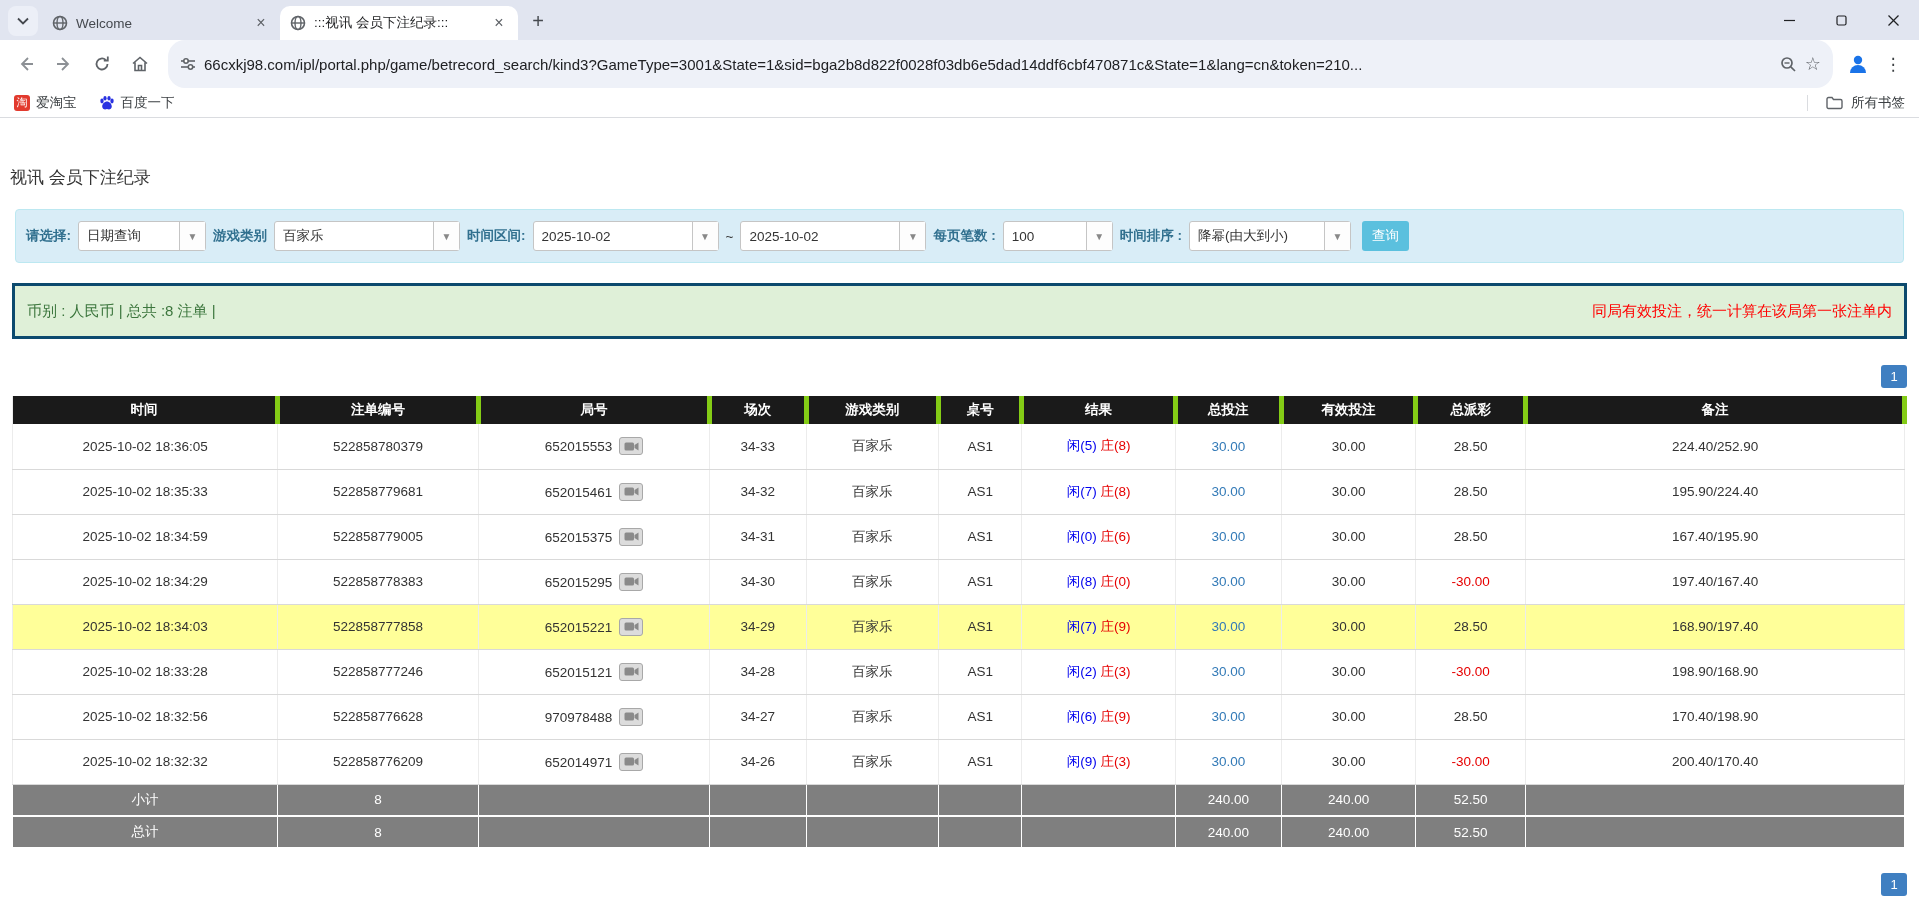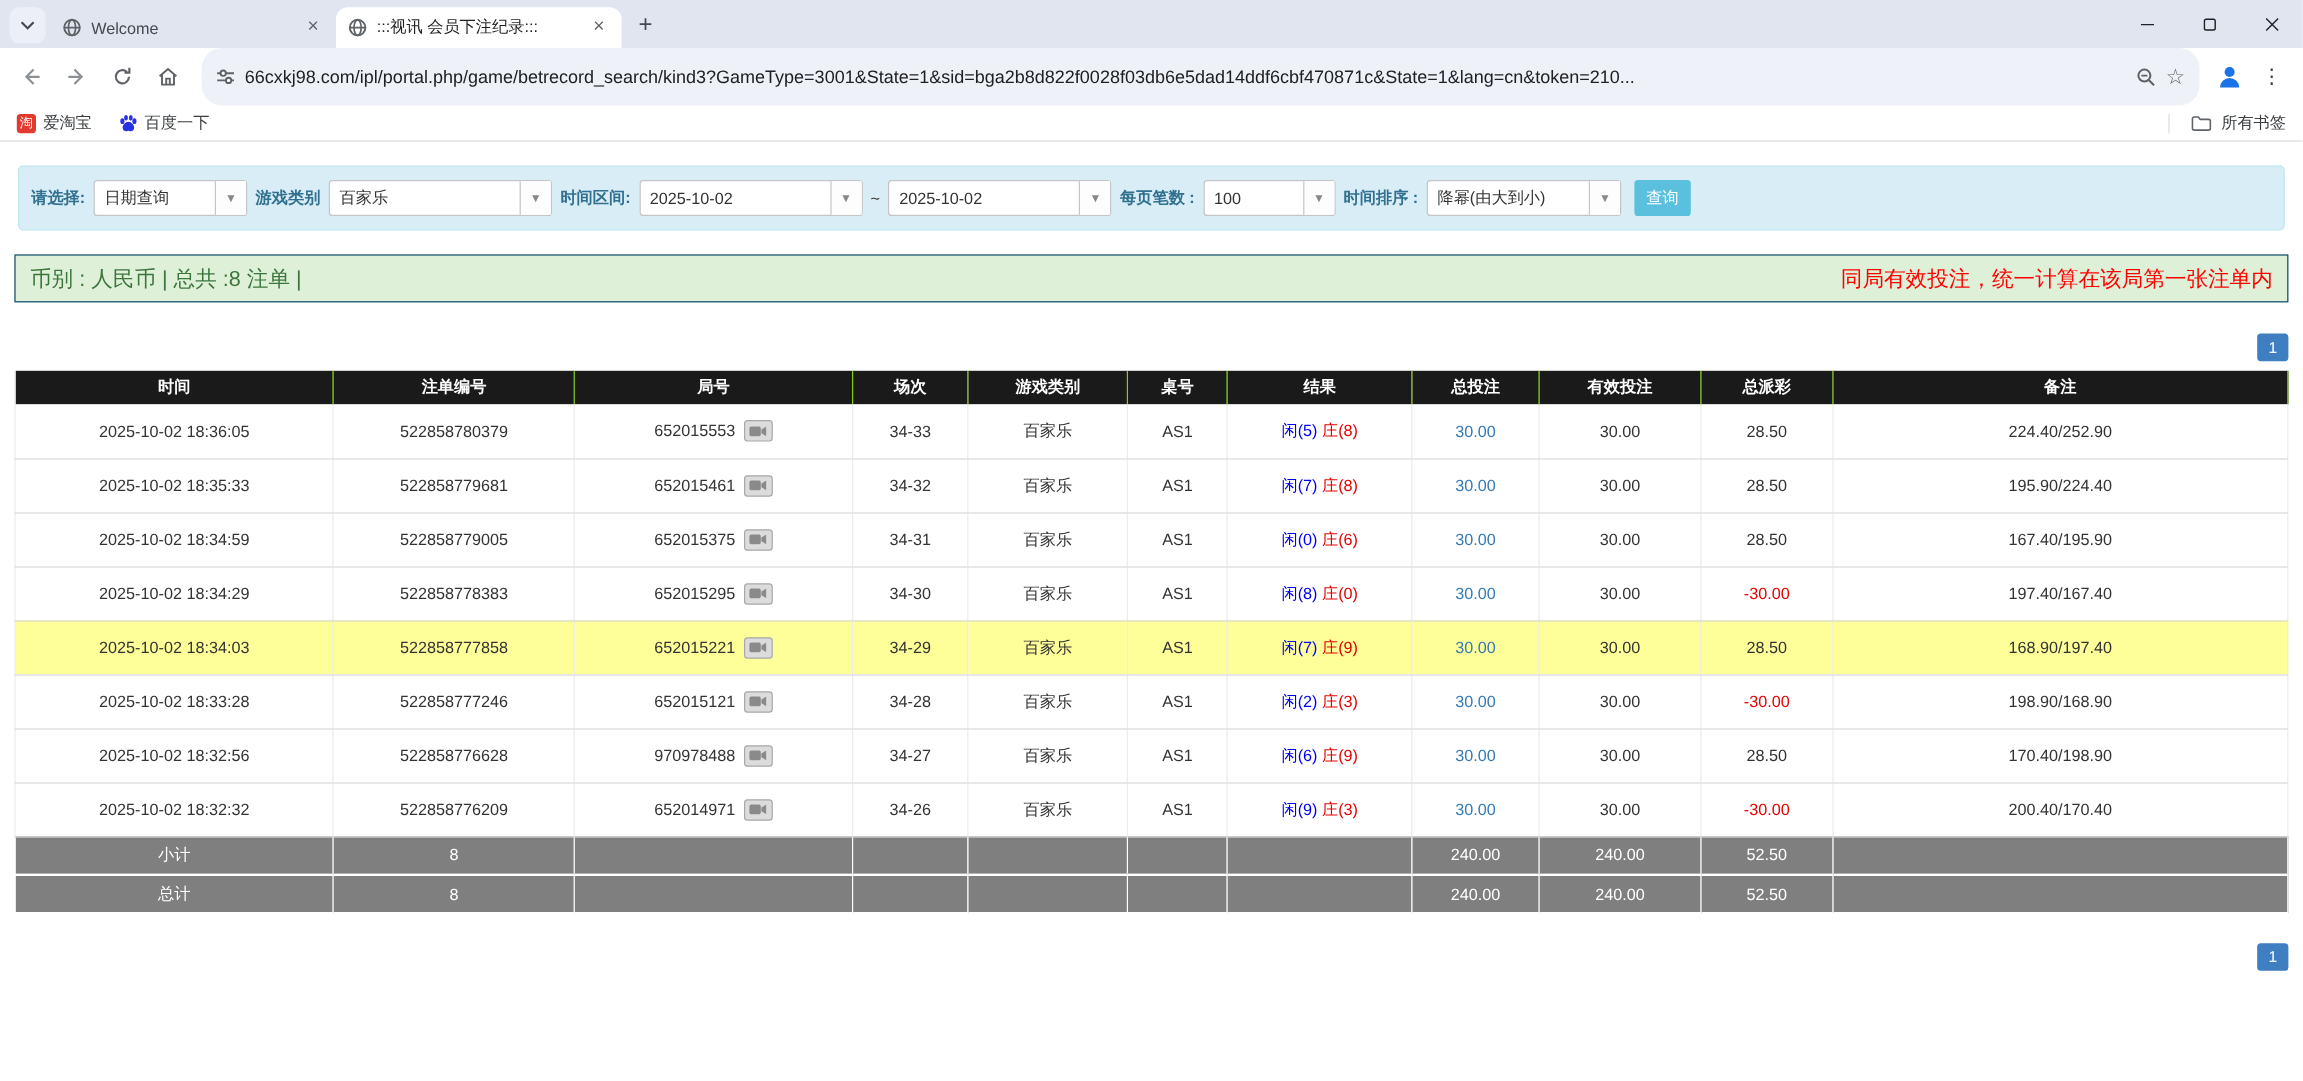--- a/index.html
+++ b/index.html
@@ -42,33 +42,33 @@
     border:1px solid var(--panel-border,#bce8f1); border-radius:4px; display:flex; align-items:center;
     padding:0 10px; gap:7px; }
   .f-label { color:var(--label-blue,#31708f); font-weight:bold; font-size:13.5px; white-space:nowrap; }
   .combo { height:30px; background:#fff; border:1px solid #c5c5c5; border-radius:3px; display:flex; align-items:stretch; cursor:pointer; }
   .combo .ctext { padding:0 8px; font-size:13.5px; color:#333; display:flex; align-items:center; flex:1; white-space:nowrap; }
   .combo .carrow { width:26px; border-left:1px solid #c5c5c5; background:#fdfdfd; color:#888; font-size:10px;
     display:flex; align-items:center; justify-content:center; }
   .btn-search { height:30px; padding:0 10px; background:var(--button-blue,#5bc0de); color:#fff; border:none;
     border-radius:3px; font-size:13.5px; margin-left:4px; cursor:pointer; }
 
-  .status-bar { margin:20px 12px 0; height:40px; background:var(--green-bg,#dff0d8); border:1px solid #0c4a6e;
-    display:flex; align-items:center; justify-content:space-between; padding:0 12px; font-size:18px; }
+  .status-bar { margin:20px 12px 0; height:56px; background:var(--green-bg,#dff0d8); border:3px solid #0c4a6e;
+    display:flex; align-items:center; justify-content:space-between; padding:0 12px; font-size:15px; }
   .status-left { color:var(--green-text,#3c763d); }
   .status-right { color:var(--alert-red,#ff0000); }
 
   .pagination { display:flex; justify-content:flex-end; margin:26px 12px 8px; }
   .pagination.bottom { margin:24px 12px 0; }
   .page-btn { min-width:26px; height:23px; background:var(--accent-blue,#3f7fc1); color:#fff; font-size:13px;
     display:flex; align-items:center; justify-content:center; border-radius:3px; cursor:pointer; }
 
   table.bet { width:1895px; margin:0 12px; border-collapse:collapse; table-layout:fixed; font-size:13.5px; color:#333; }
   table.bet thead th { background:var(--header-black,#1a1a1a); color:#fff; height:28px; font-weight:bold;
-    border-right:1px solid #84cc16; }
+    border-right:5px solid #84cc16; }
   table.bet tbody td { height:45px; text-align:center; border-bottom:1px solid #d9d9d9; border-right:1px solid #ececec; background:#fff; }
   table.bet tbody td:first-child, table.bet thead th:first-child { border-left:1px solid #ececec; }
   table.bet tbody tr.hl td { background:var(--highlight-yellow,#ffff99); }
   table.bet .player { color:var(--player-blue,#0000ee); }
   table.bet .banker { color:var(--banker-red,#e60000); }
   table.bet td.link { color:var(--link-blue,#337ab7); cursor:pointer; }
   table.bet td.neg { color:var(--negative-red,#e60000); }
   table.bet tr.summary td { background:var(--summary-gray,#7f7f7f); color:#fff; height:32px;
     border:1px solid #fff; border-bottom:2px solid #fff; }
   .round-cell .num { vertical-align:middle; }
@@ -191,20 +191,21 @@
       <div class="bm-divider"></div>
       <svg width="17" height="14" viewBox="0 0 17 14">
           <path d="M1 3 a1.5 1.5 0 0 1 1.5 -1.5 H6 l1.5 2 H14.5 A1.5 1.5 0 0 1 16 5 V11 a1.5 1.5 0 0 1 -1.5 1.5 H2.5 A1.5 1.5 0 0 1 1 11 Z" fill="none" stroke="#5f6368" stroke-width="1.4"></path>
         </svg>
       <span>所有书签</span>
     </div>
   </div>
 </div>
 
 <div class="content">
+  <div class="page-title">视讯 会员下注纪录</div>
 
   <div class="filter-panel">
     <span class="f-label">请选择:</span>
     <div class="combo" style="width:128px">
       <span class="ctext">日期查询</span>
       <span class="carrow">▼</span>
     </div>
     <span class="f-label">游戏类别</span>
     <div class="combo" style="width:186px">
       <span class="ctext">百家乐</span>

